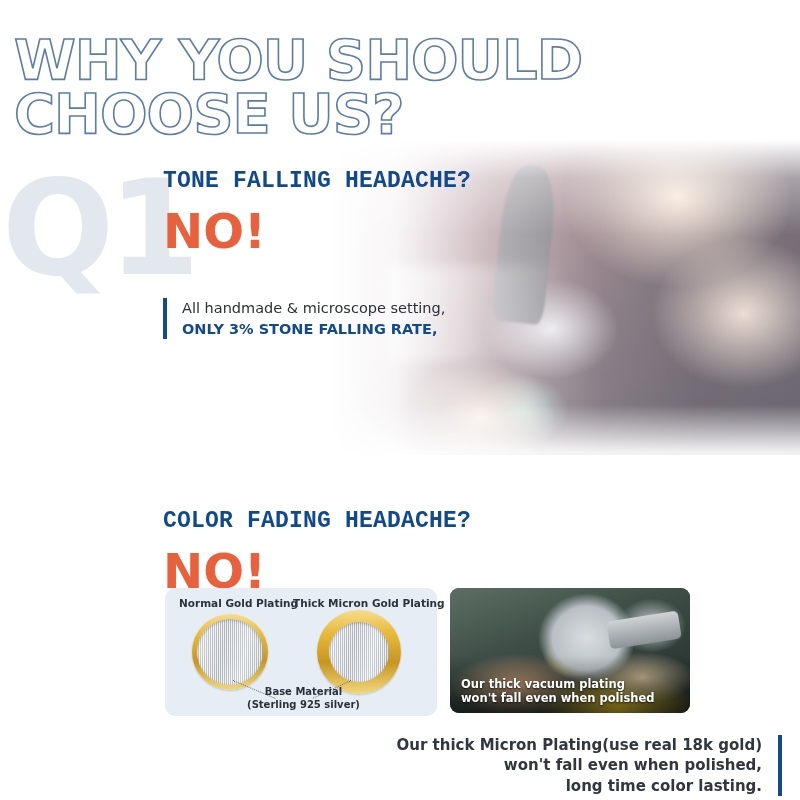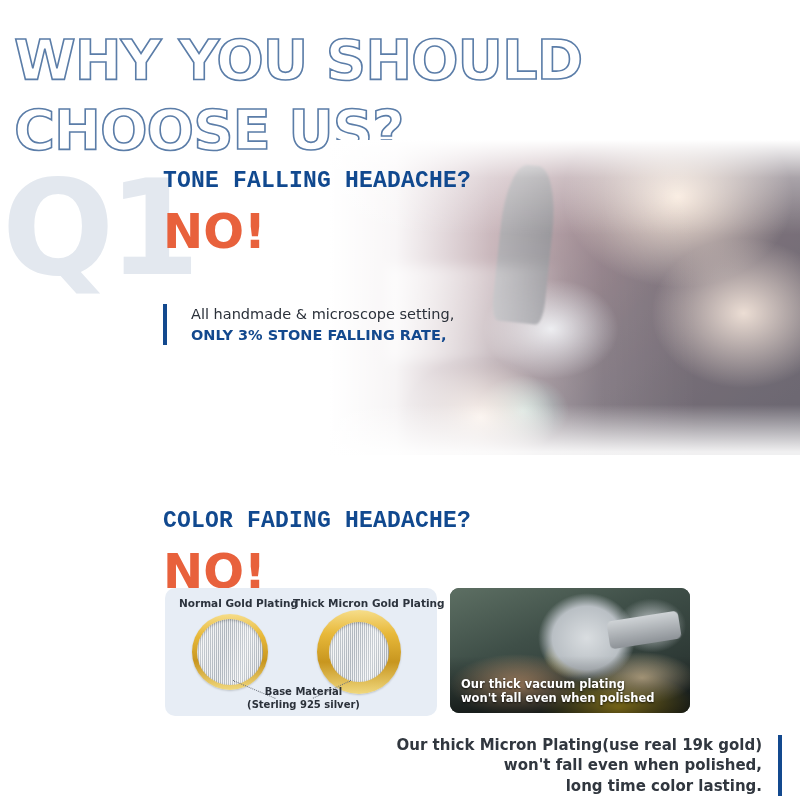--- a/index.html
+++ b/index.html
@@ -34,21 +34,21 @@
     display: block;
     font-family: "DejaVu Sans", sans-serif;
     font-weight: 700;
     font-size: 56px;
     letter-spacing: -1px;
     color: transparent;
     -webkit-text-stroke: 1.6px #5b7da8;
     text-transform: uppercase;
     white-space: nowrap;
   }
-  .headline-line.l2 { margin-top: 18px; }
+  .headline-line.l2 { margin-top: 2px; }
 
   
   .section { position: absolute; left: 0; width: 800px; }
   #section-q1 { top: 140px; height: 330px; }
   #section-q2 { top: 490px; height: 310px; }
 
   .watermark {
     position: absolute;
     left: 2px;
     font-family: "DejaVu Sans", sans-serif;
@@ -181,23 +181,23 @@
     font-size: 48px;
     line-height: .96;
     color: #e8613c;
     margin-top: 14px;
   }
 
   
   .quote {
     position: absolute;
     left: 163px;
-    top: 164px;
+    top: 158px;
     z-index: 2;
-    padding-left: 24px;
+    padding-left: 15px;
     border-left: 4px solid #13498e;
   }
   .quote p {
     margin: 0;
     font-family: "DejaVu Sans", sans-serif;
     font-size: 14.5px;
     line-height: 1.42;
     color: #2b313a;
     white-space: nowrap;
   }
@@ -355,18 +355,18 @@
     <div class="photo-q2">
       <div class="ph2"></div>
       <div class="grip"></div>
       <div class="cap-shade"></div>
       <div class="caption">Our thick vacuum plating
 won't fall even when polished</div>
     </div>
   </div>
 
   <div class="bottom-note">
-    <p>Our thick Micron Plating(use real 19k gold)</p>
+    <p>Our thick Micron Plating(use real 18k gold)</p>
     <p>won't fall even when polished,</p>
     <p>long time color lasting.</p>
   </div>
 
 </div>
 
 </body></html>

